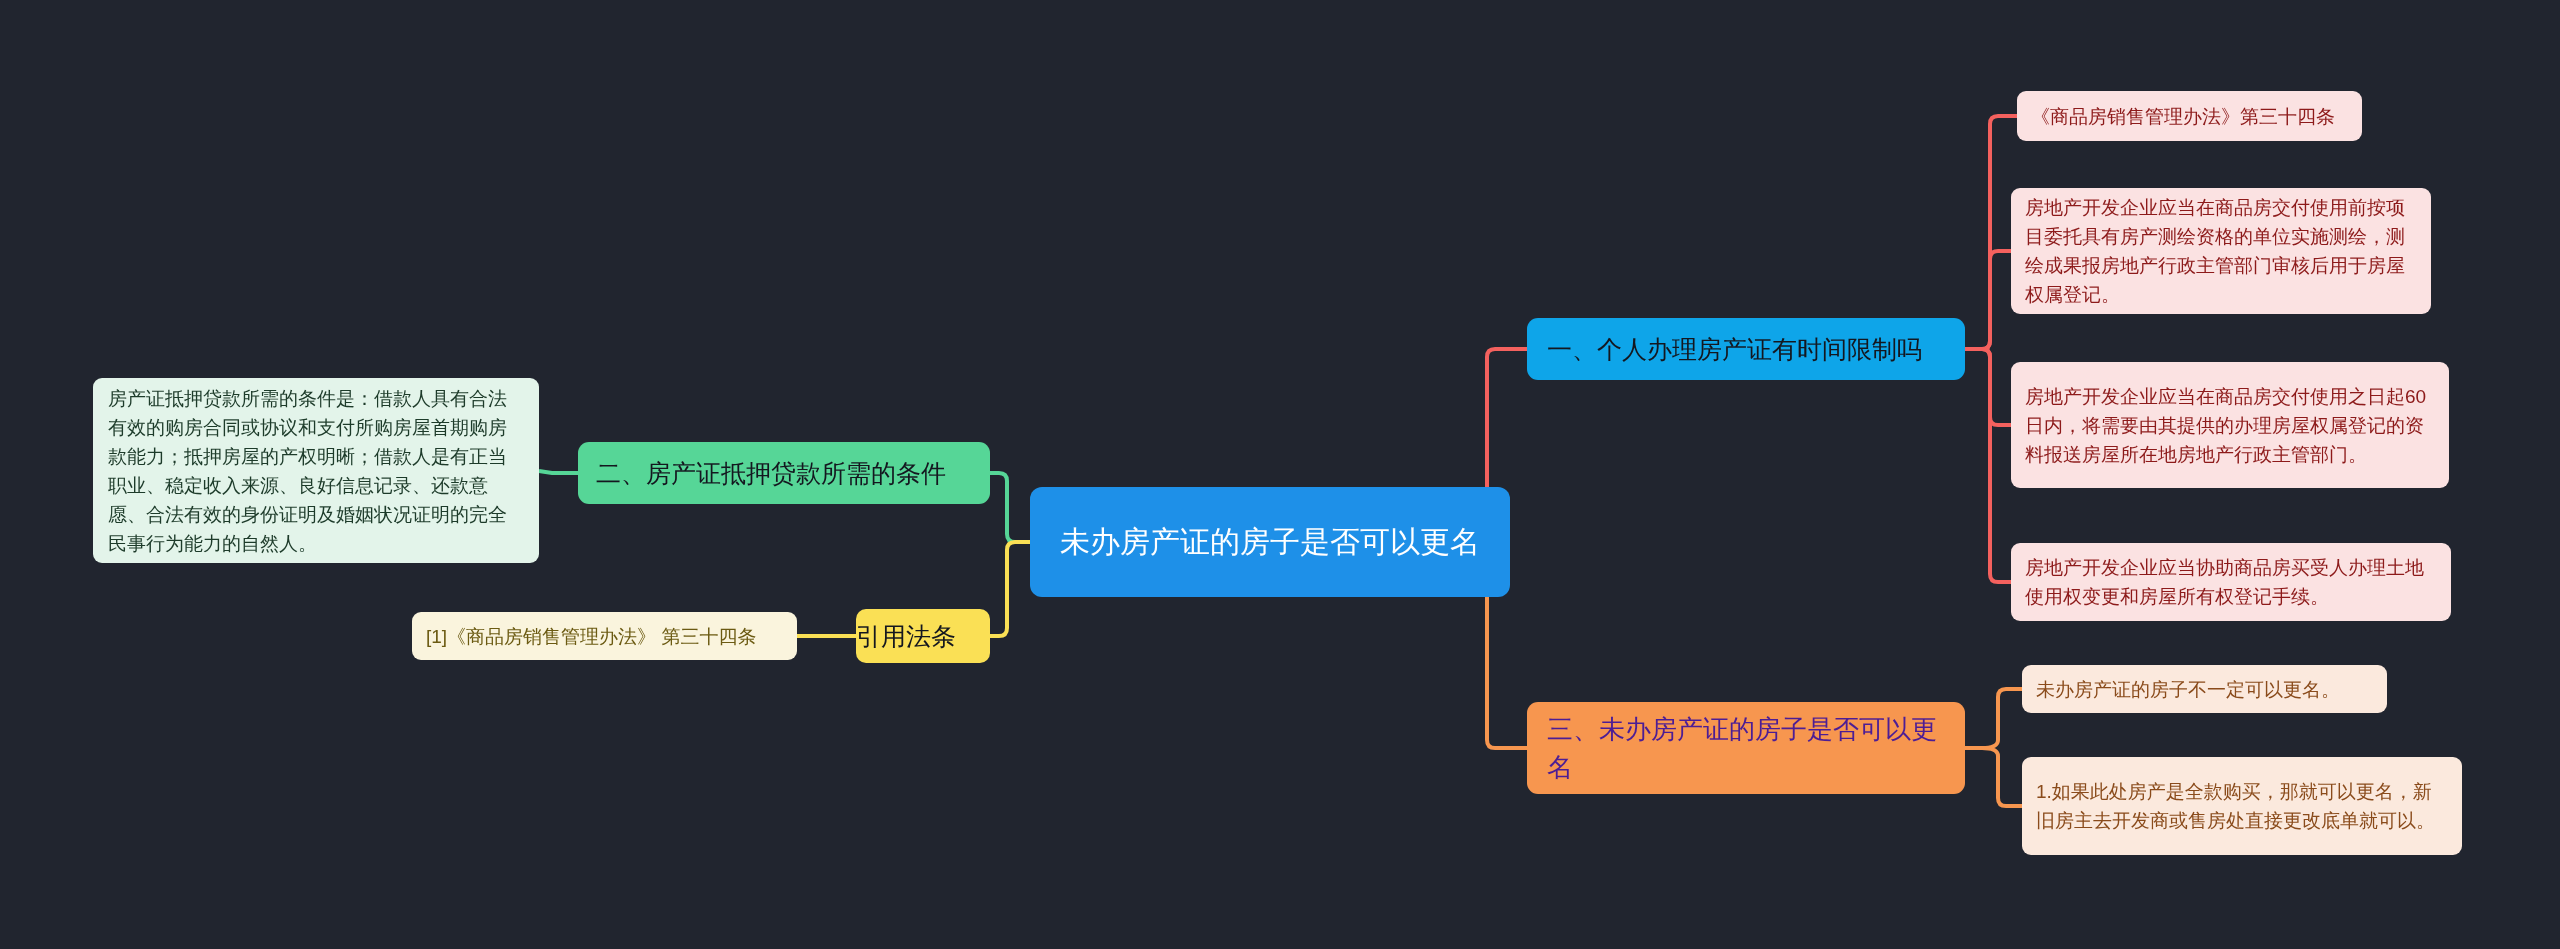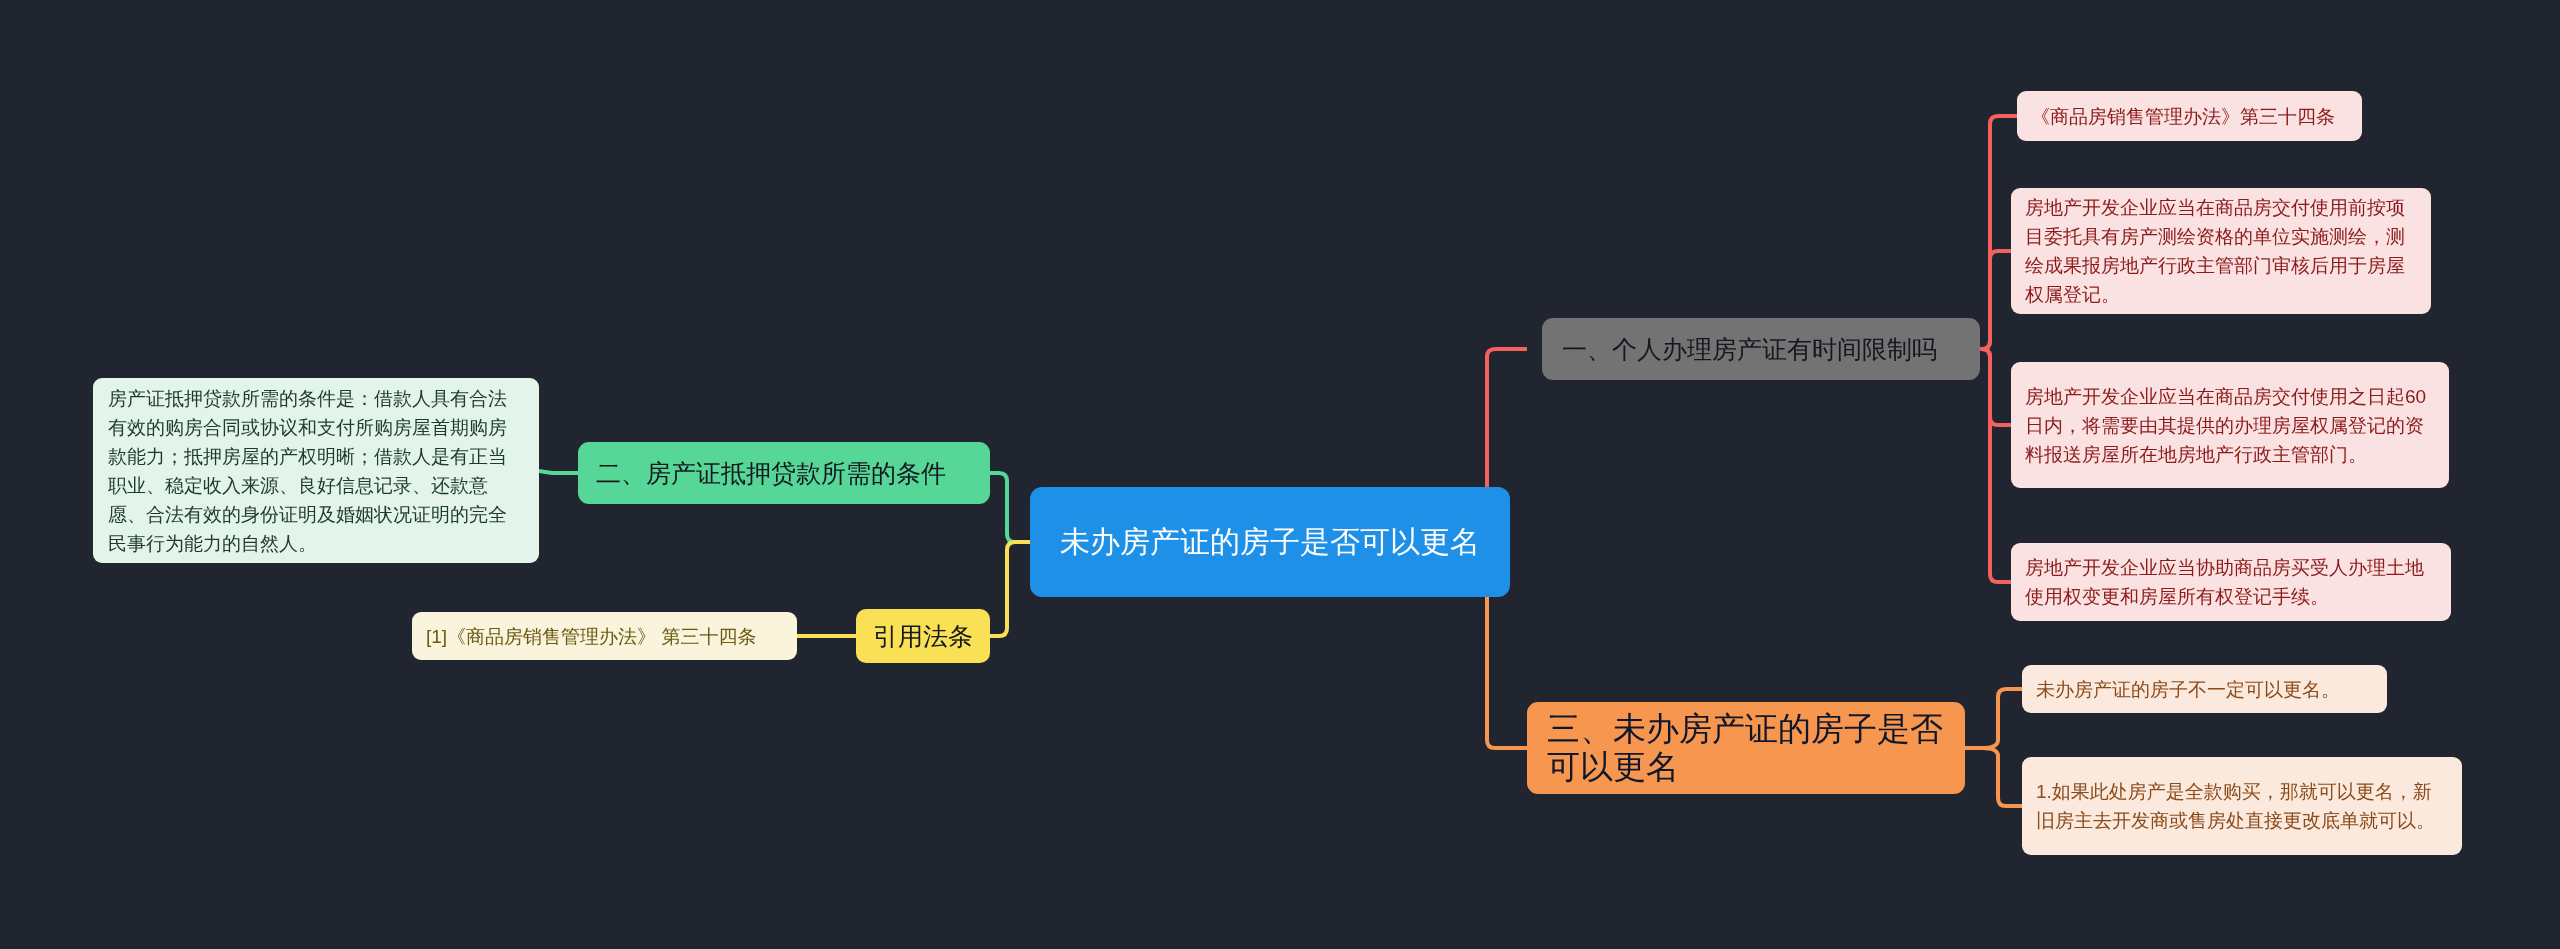--- a/index.html
+++ b/index.html
@@ -55,41 +55,40 @@
     font-size: 30px;
     line-height: 44px;
     text-align: center;
     padding: 0 26px;
   }
 
   
   .n-b-red {
     left: 1527px; top: 318px;
     width: 438px; height: 62px;
-    background: #737373;
+    background: #0ea5e9;
     border-radius: 11px;
-    margin-left: 15px;
   }
   .n-b-red .txt {
     color: #14171f;
     font-size: 25px;
     line-height: 34px;
     padding: 0 20px;
   }
 
   
   .n-b-org {
     left: 1527px; top: 702px;
     width: 438px; height: 92px;
     background: #f7964f;
     border-radius: 11px;
   }
   .n-b-org .txt {
-    color: #0f172a;
-    font-size: 33px;
+    color: #4c1d95;
+    font-size: 26px;
     line-height: 38px;
     padding: 0 20px;
   }
 
   
   .n-b-grn {
     left: 578px; top: 442px;
     width: 412px; height: 62px;
     background: #56d697;
     border-radius: 11px;
@@ -108,21 +107,20 @@
     left: 856px; top: 609px;
     width: 134px; height: 54px;
     background: #fae055;
     border-radius: 10px;
     justify-content: center;
   }
   .n-b-yel .txt {
     color: #14171f;
     font-size: 25px;
     line-height: 34px;
-    text-align: center;
   }
 
   
   .leaf-pink {
     background: #fbe2e2;
     border-radius: 9px;
   }
   .leaf-pink .txt {
     color: #8d1a1a;
     font-size: 19px;

